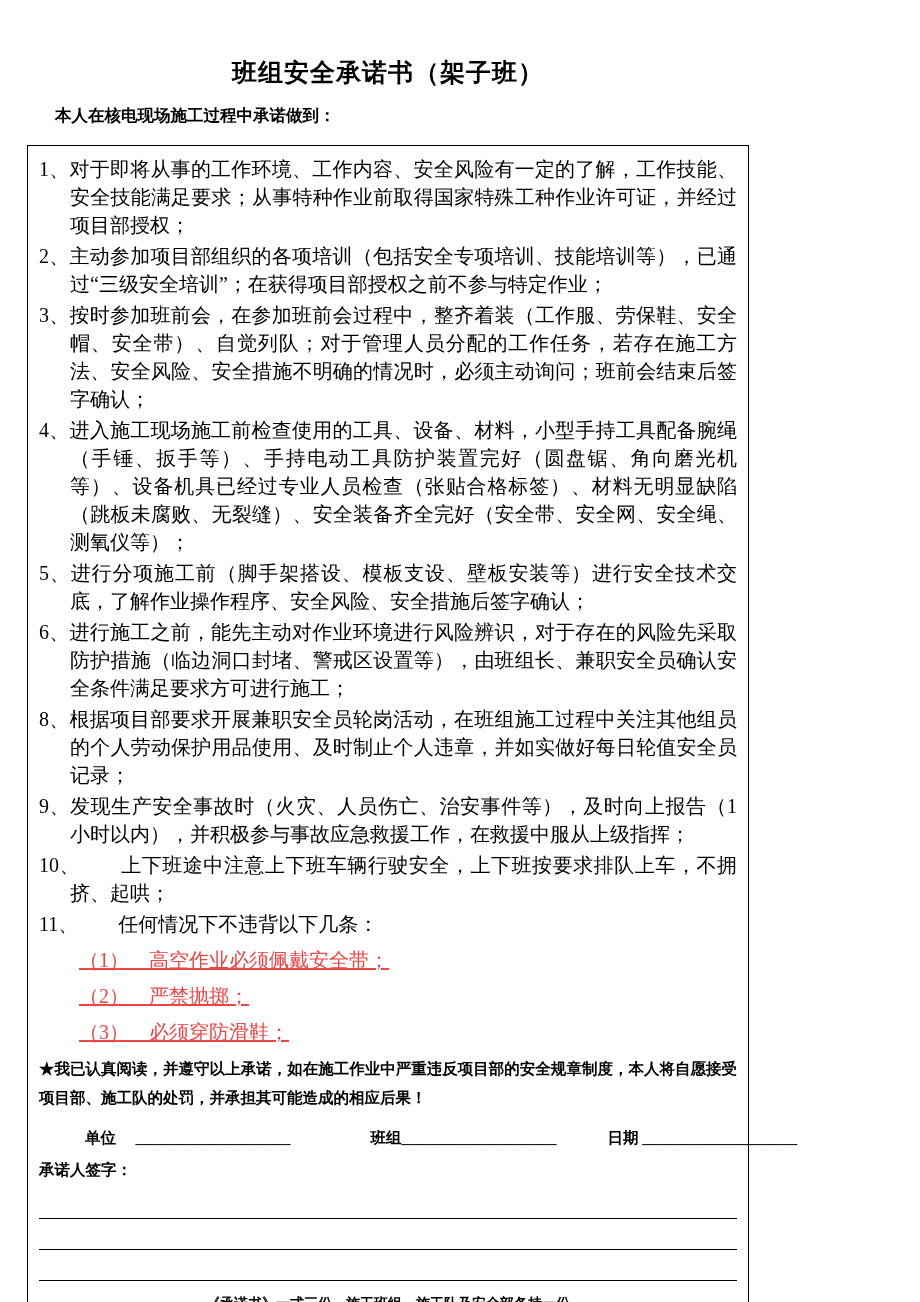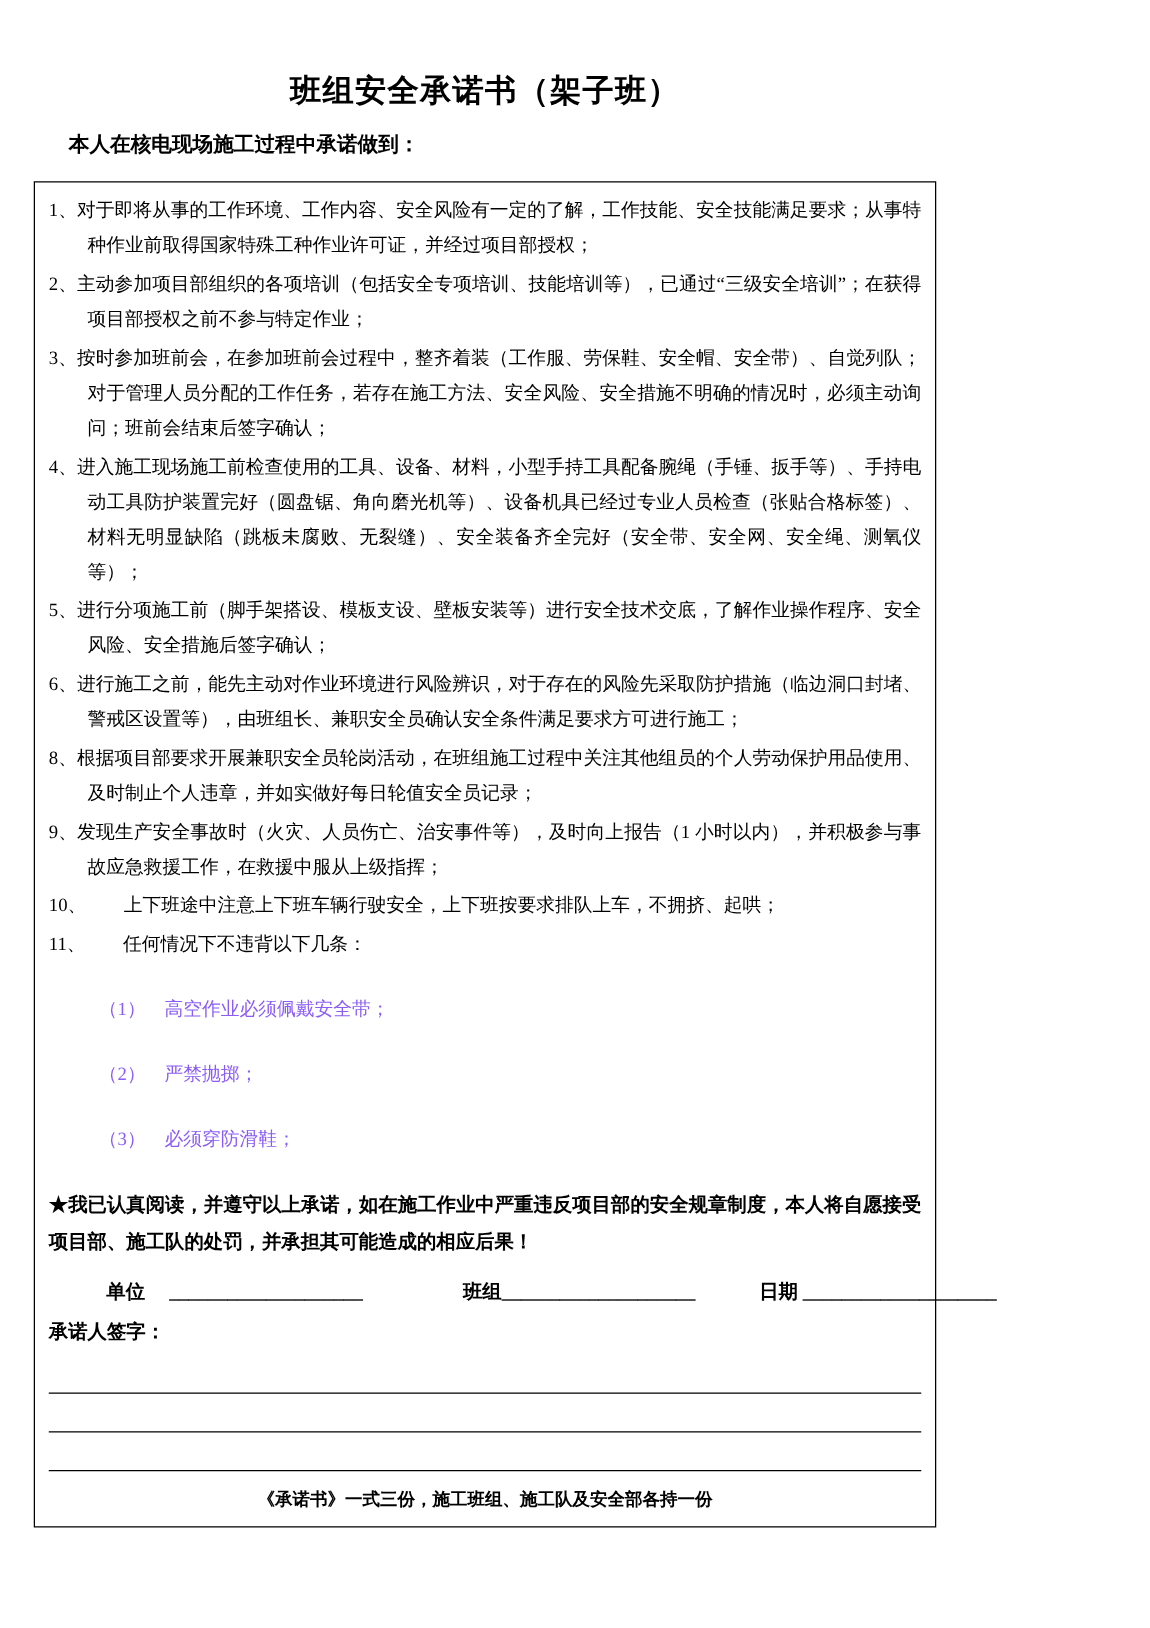--- a/index.html
+++ b/index.html
@@ -29,32 +29,33 @@
     font-size: 16.5px;
     padding-left: 28px;
     margin-bottom: 18px;
   }
   .commit-box {
     border: 1px solid #000000;
     padding: 6px 11px 12px 11px;
     min-height: 1070px;
   }
   .item {
-    font-size: 15px;
+    font-size: 20px;
     line-height: 28px;
     padding-left: 31px;
     text-indent: -31px;
     margin: 3px 0;
     text-align: justify;
   }
   .item.red {
-    color: #8b5cf6;
+    color: #ef4444;
     padding-left: 40px;
     text-indent: 0;
-    margin: 24px 0;
+    margin: 8px 0;
+    text-decoration: underline;
   }
   .star-note {
     font-weight: bold;
     font-size: 15.5px;
     line-height: 29px;
     margin-top: 8px;
     text-align: justify;
   }
   .form-row {
     display: flex;

